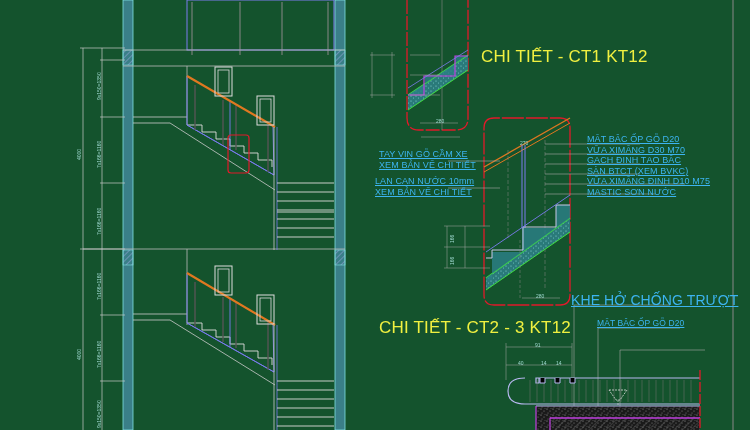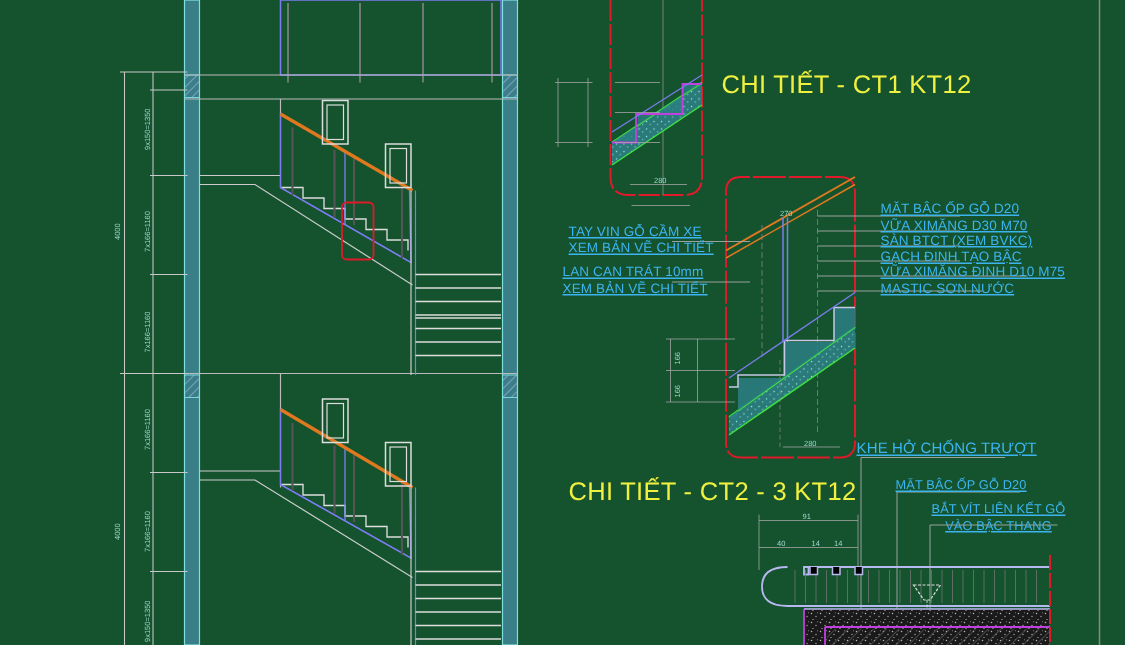--- a/index.html
+++ b/index.html
@@ -245,42 +245,38 @@
 </svg>
 
 <div class="title" style="left:481px;top:47px;">CHI TIẾT - CT1 KT12</div>
 <div class="title" style="left:379px;top:318px;">CHI TIẾT - CT2 - 3 KT12</div>
 
 <div class="note" style="left:379px;top:149px;">
   <span class="ln">TAY VỊN GỖ CẦM XE</span>
   <span class="ln">XEM BẢN VẼ CHI TIẾT</span>
 </div>
 <div class="note" style="left:375px;top:176px;">
-  <span class="ln">LAN CAN TRÁT 10mm</span>
+  <span class="ln">LAN CAN NƯỚC 10mm</span>
   <span class="ln">XEM BẢN VẼ CHI TIẾT</span>
 </div>
 
 <div class="note" style="left:587px;top:134px;">
   <span class="ln">MẶT BẬC ỐP GỖ D20</span>
   <span class="ln">VỮA XIMĂNG D30 M70</span>
+  <span class="ln">GẠCH ĐINH TẠO BẬC</span>
   <span class="ln">SÀN BTCT (XEM BVKC)</span>
-  <span class="ln">GẠCH ĐINH TẠO BẬC</span>
   <span class="ln">VỮA XIMĂNG ĐINH D10 M75</span>
   <span class="ln">MASTIC SƠN NƯỚC</span>
 </div>
 
-<div class="note" style="left:571px;top:295px;font-size:10px;">
+<div class="note" style="left:571px;top:295px;font-size:14px;">
   <span class="ln">KHE HỞ CHỐNG TRƯỢT</span>
 </div>
 <div class="note" style="left:597px;top:318px;font-size:8.5px;">
   <span class="ln">MẶT BẬC ỐP GỖ D20</span>
-</div>
-<div class="note" style="left:621px;top:334px;font-size:8.5px;text-align:center;">
-  <span class="ln">BẮT VÍT LIÊN KẾT GỖ</span>
-  <span class="ln">VÀO BẬC THANG</span>
 </div>
 
 <div class="dimtxt vert" style="left:76px;top:160px;">4000</div>
 <div class="dimtxt vert" style="left:76px;top:360px;">4000</div>
 <div class="dimtxt vert" style="left:96px;top:100px;">9x150=1350</div>
 <div class="dimtxt vert" style="left:96px;top:168px;">7x166=1160</div>
 <div class="dimtxt vert" style="left:96px;top:235px;">7x166=1160</div>
 <div class="dimtxt vert" style="left:96px;top:300px;">7x166=1160</div>
 <div class="dimtxt vert" style="left:96px;top:368px;">7x166=1160</div>
 <div class="dimtxt vert" style="left:96px;top:428px;">9x150=1350</div>

